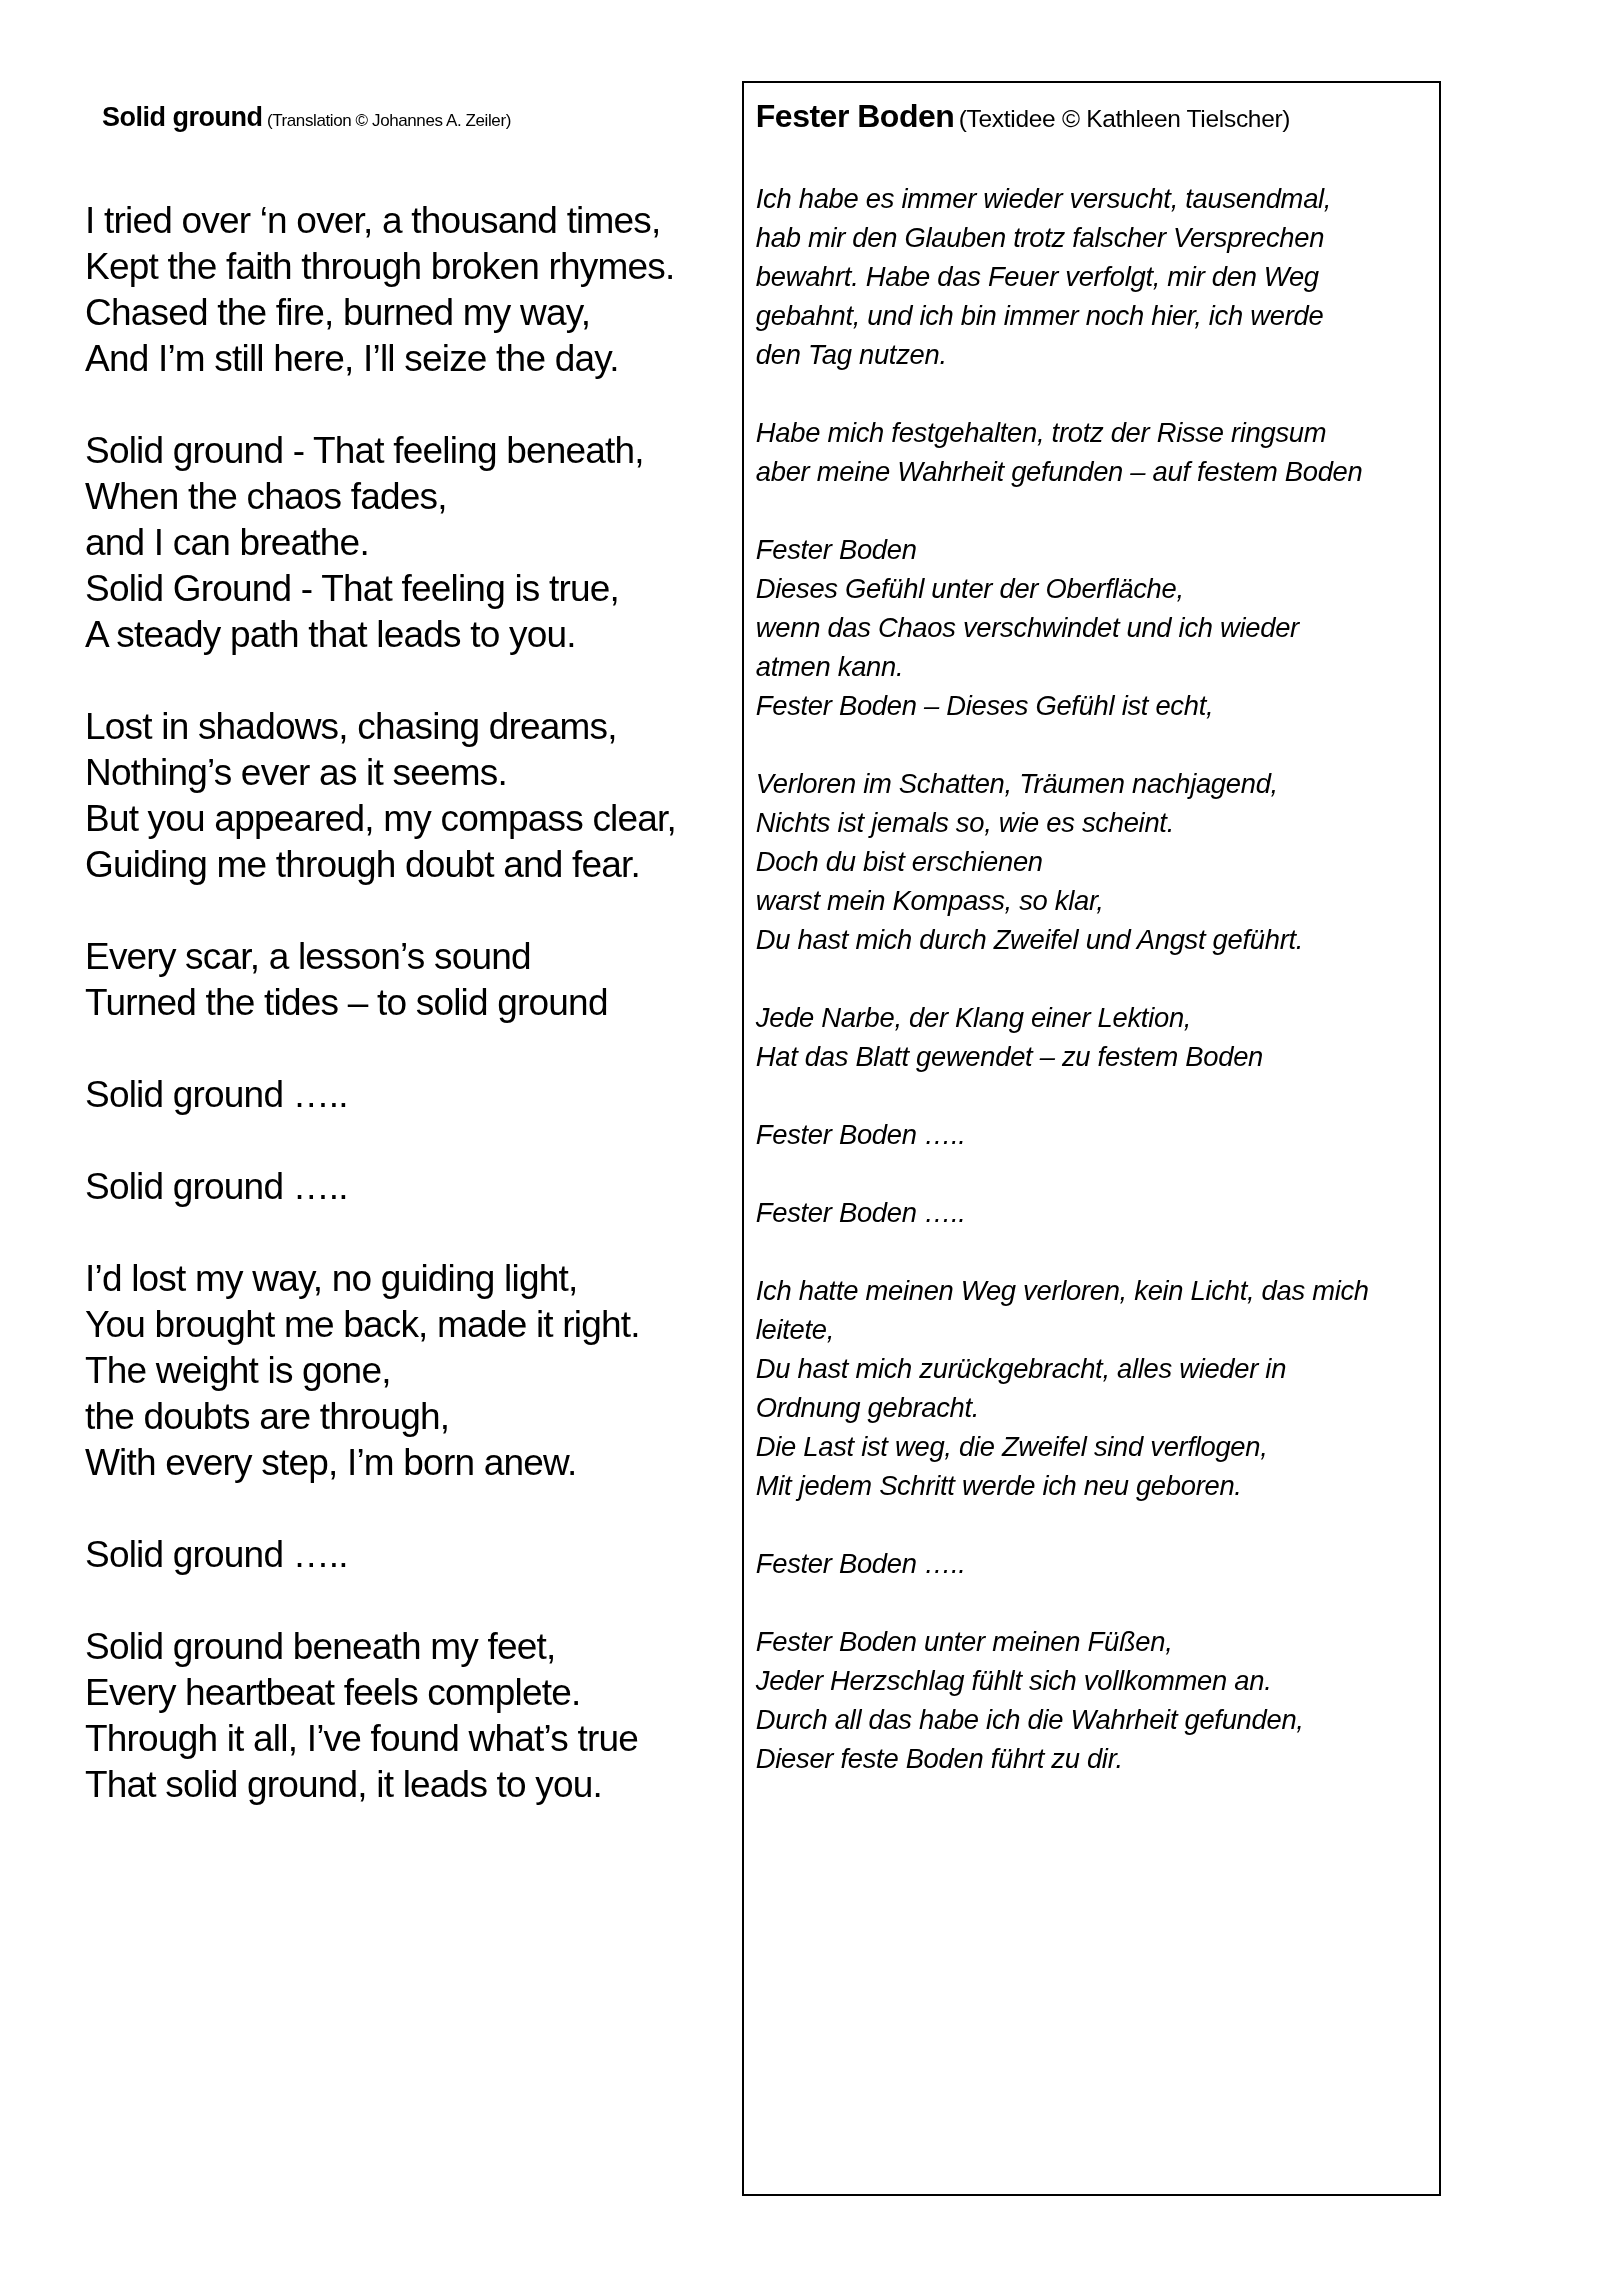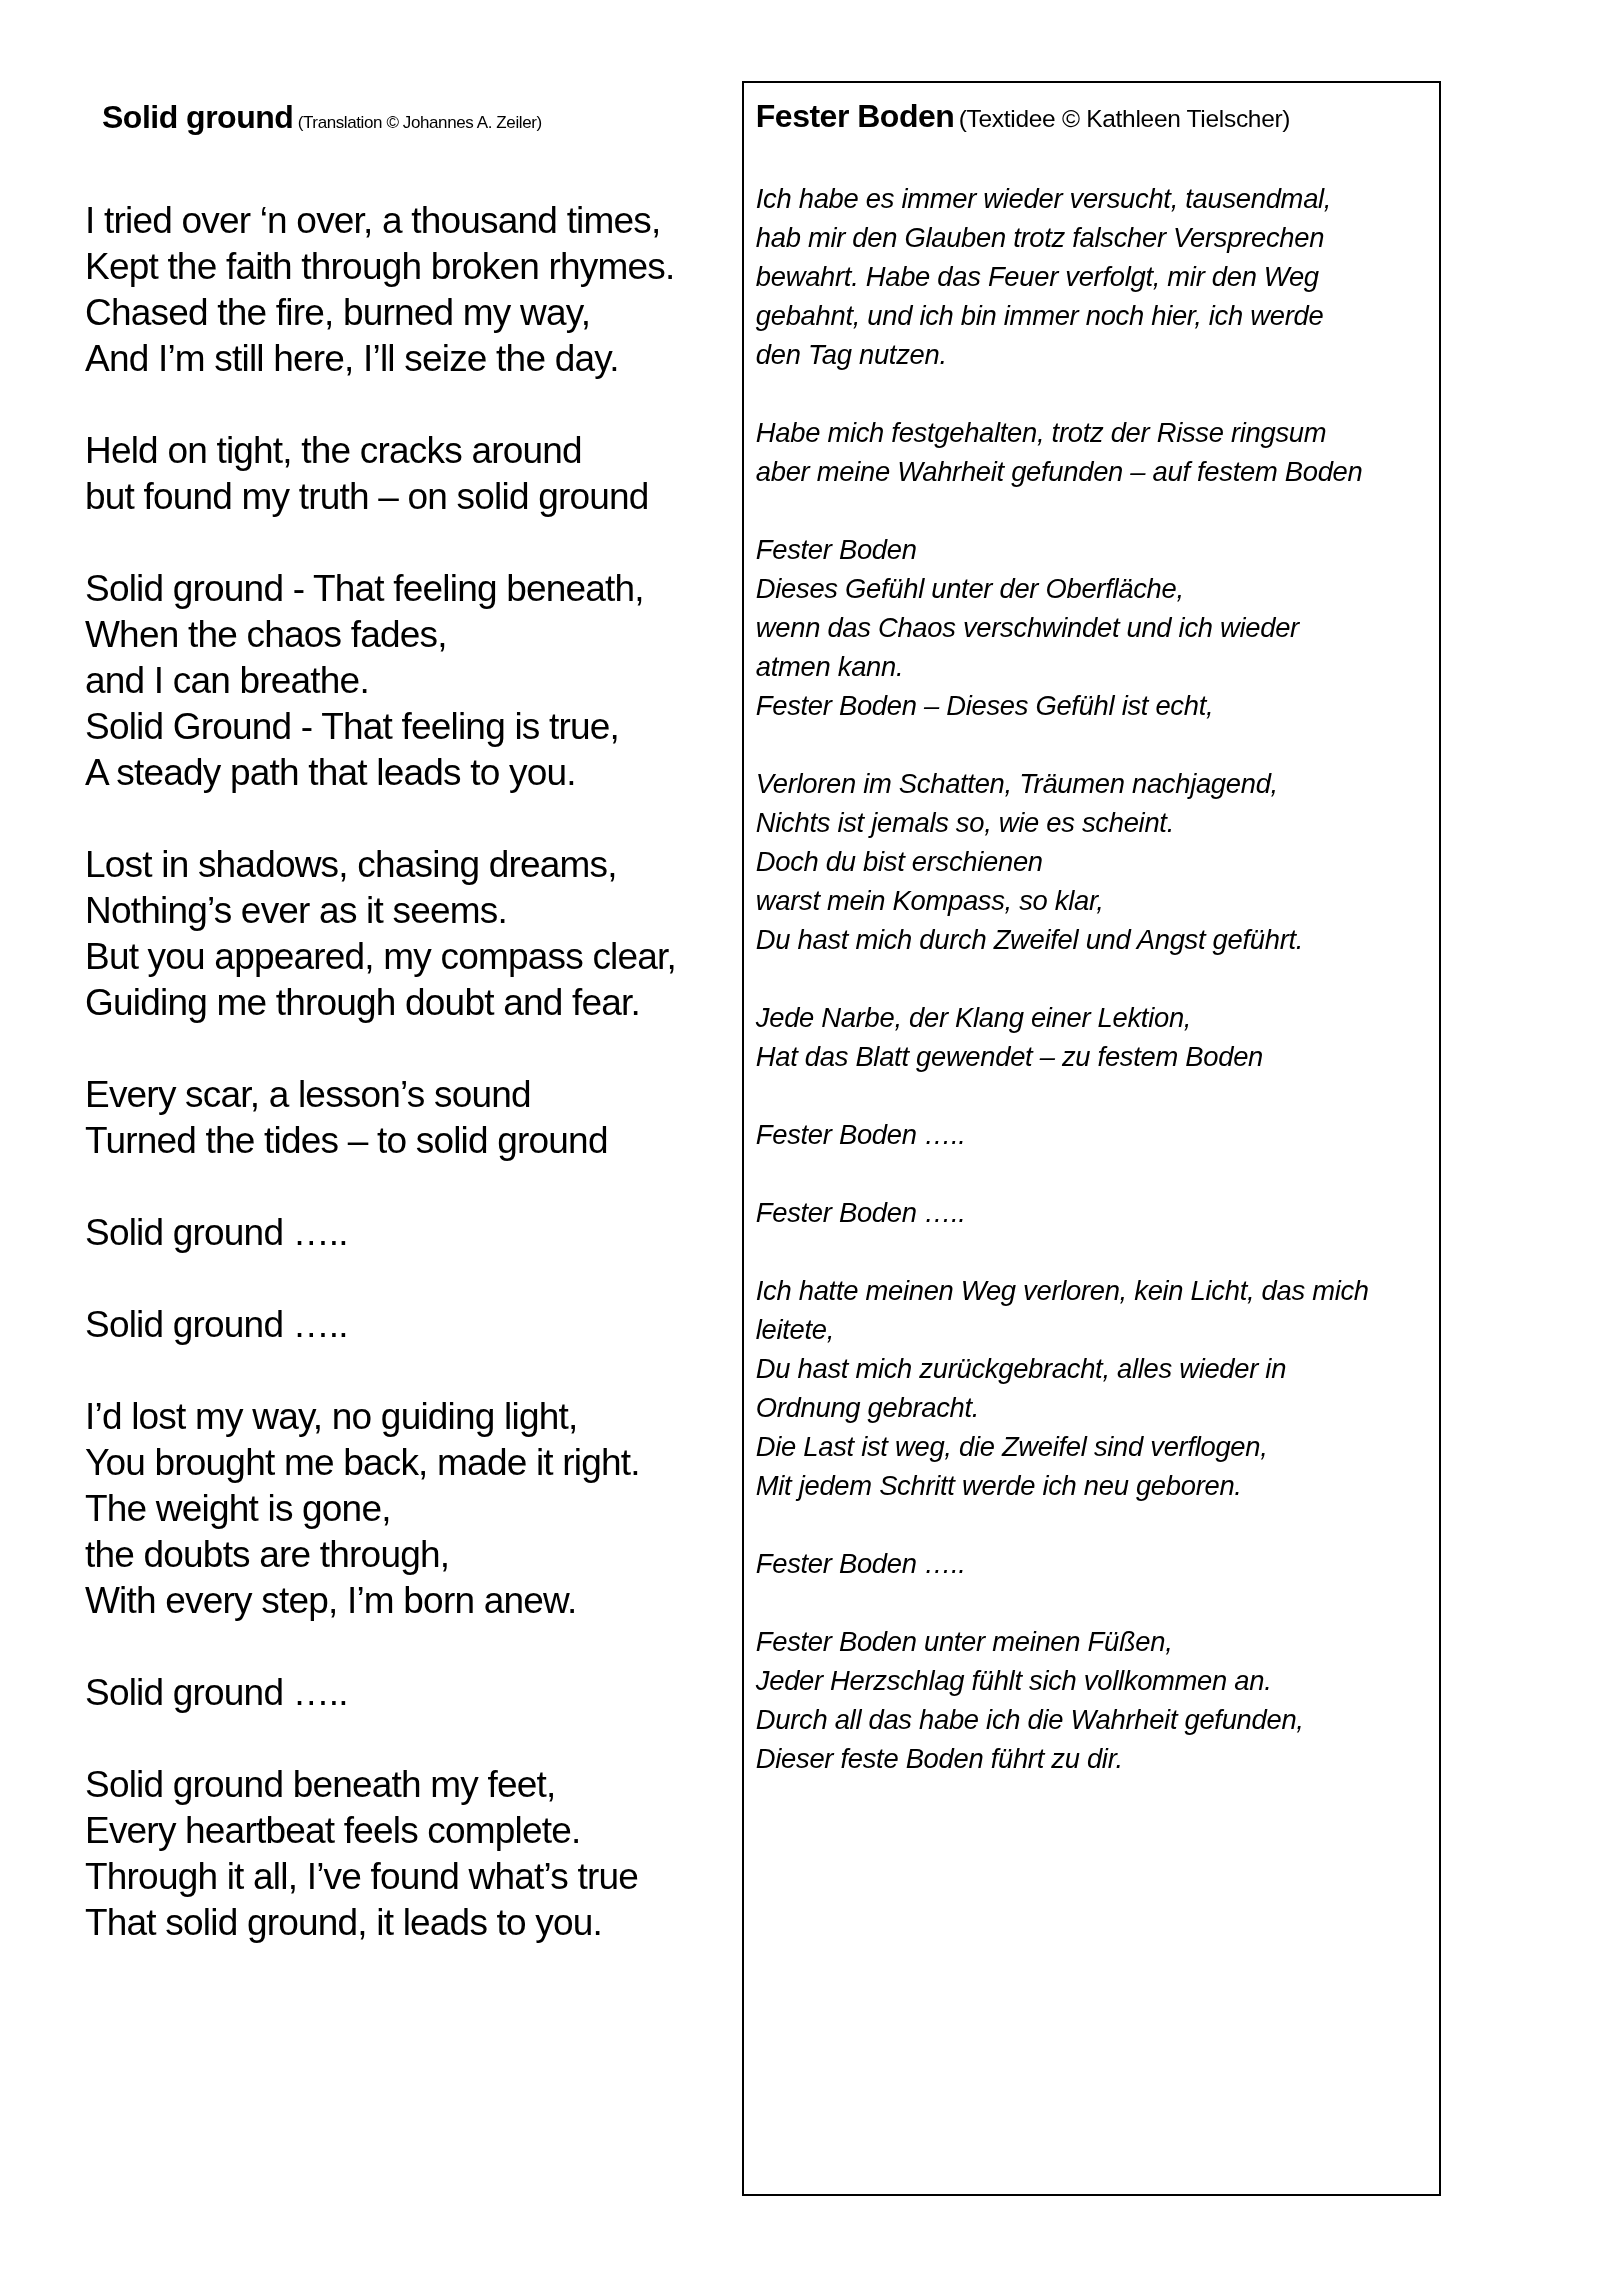--- a/index.html
+++ b/index.html
@@ -20,21 +20,21 @@
   
   .left-header {
     position: absolute;
     left: 102px;
     top: 98px;
     line-height: 39px;
     white-space: nowrap;
   }
   .left-header .title {
     font-weight: bold;
-    font-size: 32px;
+    font-size: 27px;
     letter-spacing: -0.5px;
   }
   .left-header .credit {
     font-size: 17px;
     letter-spacing: -0.4px;
   }
   .left-stanzas {
     position: absolute;
     left: 85px;
     top: 198px;
@@ -102,24 +102,20 @@
       <span class="credit">(Translation © Johannes A. Zeiler)</span>
     </div>
     <div class="left-stanzas">
         <div class="stanza">
           <div class="line">I tried over ‘n over, a thousand times,</div>
           <div class="line">Kept the faith through broken rhymes.</div>
           <div class="line">Chased the fire, burned my way,</div>
           <div class="line">And I’m still here, I’ll seize the day.</div>
         </div>
         <div class="stanza">
-          <div class="line">Held on tight, the cracks around</div>
-          <div class="line">but found my truth – on solid ground</div>
-        </div>
-        <div class="stanza">
           <div class="line">Solid ground - That feeling beneath,</div>
           <div class="line">When the chaos fades,</div>
           <div class="line">and I can breathe.</div>
           <div class="line">Solid Ground - That feeling is true,</div>
           <div class="line">A steady path that leads to you.</div>
         </div>
         <div class="stanza">
           <div class="line">Lost in shadows, chasing dreams,</div>
           <div class="line">Nothing’s ever as it seems.</div>
           <div class="line">But you appeared, my compass clear,</div>

